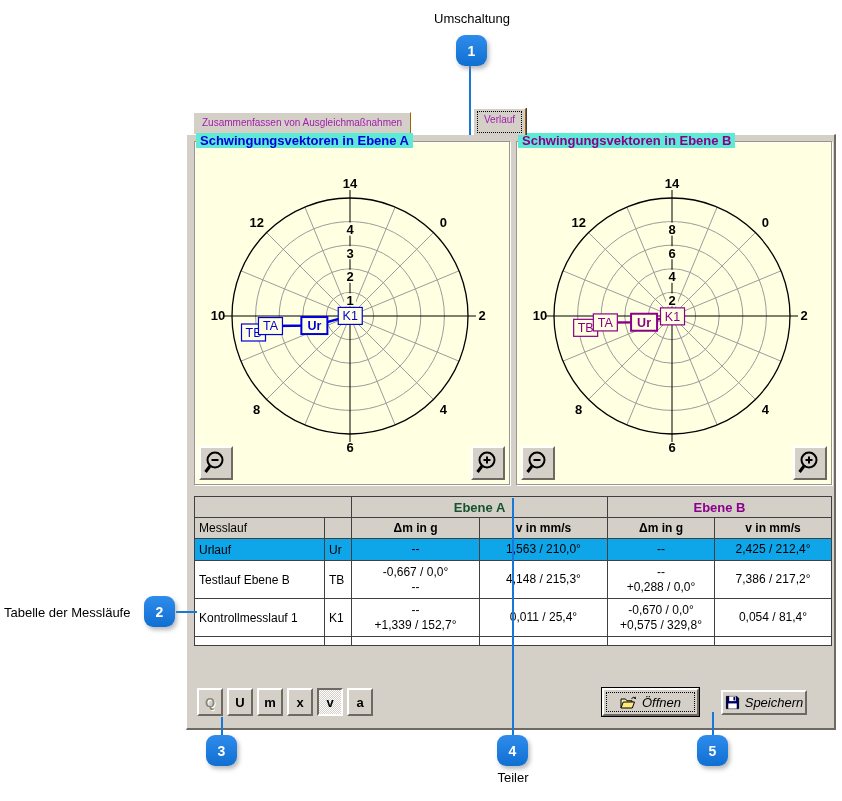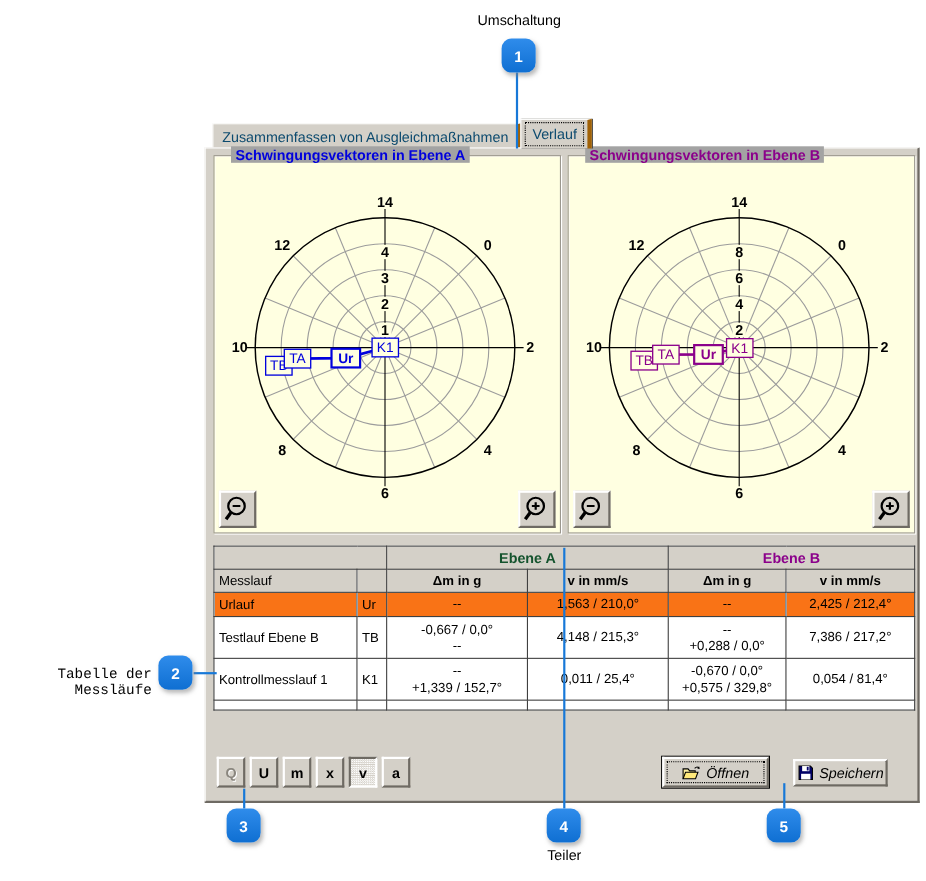--- a/index.html
+++ b/index.html
@@ -10,36 +10,36 @@
   .badge { position:absolute; width:31px; height:31px; border-radius:9px;
     background:linear-gradient(180deg,#2f8ceb,#0f6fd2); color:#fff; font-weight:bold;
     font-size:14px; display:flex; align-items:center; justify-content:center;
     box-shadow:2px 3px 4px rgba(130,130,130,.55); z-index:50; }
   .cline { position:absolute; background:#1778d8; z-index:40; }
   .ann-label { position:absolute; font-size:13px; color:#000; z-index:50; }
 
   
   #tabcontrol { position:absolute; left:186px; top:108px; width:650px; height:622px; }
   .tabbar { position:absolute; left:0; top:0; height:27px; width:100%; }
-  .tab { position:absolute; background:#d4d0c8; font-size:13px; color:#0c4a6e;
-    border-top:1px solid #fff; border-left:1px solid #fff; border-right:4px solid #a16207; }
+  .tab { position:absolute; background:#d4d0c8; font-size:10px; color:#a21caf;
+    border-top:1px solid #fff; border-left:1px solid #fff; border-right:1px solid #a16207; }
   .tab.inactive { left:7px; top:4px; height:23px; padding:4px 8px 0 8px; }
   .tab.active { left:287px; top:0; height:27px; padding:5px 10px 0 10px; z-index:5;
     border-top:1px solid #fff; box-shadow:1px 0 0 #404040; }
   .tab.active .focus { position:absolute; inset:2px 3px 2px 3px; border:1px dotted #000; }
 
   .tabpage { position:absolute; left:0; top:26px; width:650px; height:596px; background:#d4d0c8;
     border-top:1px solid #fff; border-left:1px solid #fff;
     border-right:2px solid #6e6a63; border-bottom:2px solid #6e6a63; }
 
   
   .groupbox { position:absolute; top:6px; width:316px; height:344px; background:#ffffe1;
     border:1px solid #9a968e; box-shadow:inset 1px 1px 0 #fffdf4, 1px 1px 0 #fff; }
   #groupbox-a { left:7px; } #groupbox-b { left:329px; }
-  .group-title { position:absolute; top:-9px; left:15px; background:#a3a3a3; padding:0 4px;
+  .group-title { position:absolute; top:-9px; left:1px; background:#5eead4; padding:0 4px;
     font-size:13px; font-weight:bold; white-space:nowrap; }
   .title-a { color:#0000dd; } .title-b { color:#8b008b; }
   .chart-svg { position:absolute; left:2px; top:14px; width:306px; height:322px; }
   svg text { font-family:"Liberation Sans", sans-serif; }
 
   .zoom-btn { position:absolute; bottom:4px; width:34px; height:34px; background:#d4d0c8;
     border-top:2px solid #fff; border-left:2px solid #fff;
     border-right:2px solid #6e6a63; border-bottom:2px solid #6e6a63;
     display:flex; align-items:center; justify-content:center; cursor:pointer; }
   .zoom-out { left:4px; } .zoom-in { right:4px; }
@@ -49,21 +49,21 @@
     table-layout:fixed; font-size:12px; color:#000; background:#fff;
     border:1px solid #404040; }
   #meas-table th, #meas-table td { border:1px solid #404040; padding:1px 4px; overflow:hidden; }
   #meas-table .hdr { background:#d4d0c8; }
   #meas-table .grp { font-size:13px; font-weight:bold; text-align:center; height:21px; }
   .grp-a { color:#14532d; } .grp-b { color:#8b008b; }
   #meas-table .colhdr { font-weight:bold; text-align:center; height:21px; }
   #meas-table .colhdr-name { font-weight:normal; text-align:left; }
   #meas-table td.name { text-align:left; }
   #meas-table td.val { text-align:center; white-space:pre-line; line-height:15px; }
-  #meas-table tr.gray td { background:#f97316; }
+  #meas-table tr.gray td { background:#0ea5e9; }
   #meas-table tr.r1 { height:22px; } #meas-table tr.r2 { height:37px; }
   #meas-table tr.r3 { height:38px;padding-left:28px; } #meas-table tr.r4 { height:38px; }
   #meas-table tr.foot { height:9px; }
 
   
   .win-btn { background:#d4d0c8; color:#000; font-family:"Liberation Sans", sans-serif;
     border-top:2px solid #fff; border-left:2px solid #fff;
     border-right:2px solid #6e6a63; border-bottom:2px solid #6e6a63;
     display:flex; align-items:center; justify-content:center; cursor:pointer; }
   .unit-row { position:absolute; left:10px; top:553px; display:flex; gap:4px; }
@@ -82,21 +82,21 @@
 </style>
 </head>
 <body>
 
 <div id="page">
 
   <div class="ann-label" style="left:407px; top:11px; width:130px; text-align:center;">Umschaltung</div>
   <div class="badge" style="left:456px; top:35px;">1</div>
   <div class="cline" style="left:469px; top:66px; width:2px; height:69px;"></div>
 
-  <div class="ann-label" style="left:4px; top:605px; width:134px; text-align:right;font-family:Liberation Mono, monospace;">Tabelle der Messläufe</div>
+  <div class="ann-label" style="left:4px; top:605px; width:134px; text-align:left;">Tabelle der Messläufe</div>
   <div class="badge" style="left:144px; top:596px;">2</div>
   <div class="cline" style="left:176px; top:611px; width:21px; height:2px;"></div>
 
   <div class="cline" style="left:221px; top:717px; width:2px; height:18px;"></div>
   <div class="badge" style="left:206px; top:735px;">3</div>
 
   <div class="cline" style="left:512px; top:498px; width:2px; height:237px;"></div>
   <div class="badge" style="left:497px; top:735px;">4</div>
   <div class="ann-label" style="left:438px; top:770px; width:150px; text-align:center;">Teiler</div>
 

